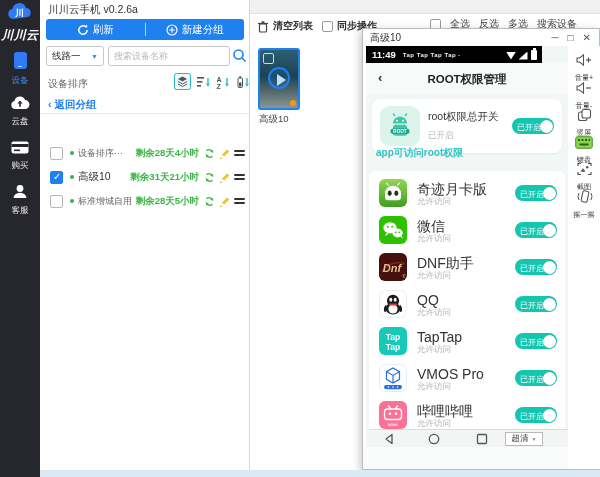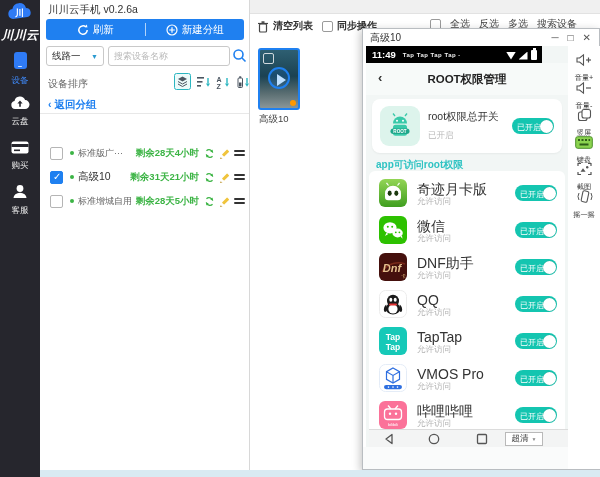--- a/index.html
+++ b/index.html
@@ -72,21 +72,21 @@
   .batt:before{content:"";position:absolute;top:-2px;left:1.5px;width:3px;height:2px;background:#fff;}
   .app-header{position:absolute;left:0;top:17px;width:202px;height:32px;background:#f7faf9;}
   .back-arrow{position:absolute;left:12px;top:7px;font-size:13px;color:#333;cursor:pointer;font-weight:bold;}
   .app-title{position:absolute;left:0;top:9px;width:202px;text-align:center;font-size:11.5px;color:#222;font-weight:600;}
   .master-card{position:absolute;left:6px;top:53px;width:190px;height:54px;background:#fff;border-radius:8px;box-shadow:0 1px 2px rgba(0,0,0,.05);}
   .mc-title{position:absolute;left:56px;top:11px;font-size:10.5px;color:#333;}
   .mc-sub{position:absolute;left:56px;top:31px;font-size:8.5px;color:#b8b8b8;}
   .toggle{position:absolute;width:42px;height:16px;border-radius:9px;background:#14c5b0;cursor:pointer;}
   .tg-label{position:absolute;left:5px;top:3.5px;font-size:8px;color:#fff;}
   .tg-knob{position:absolute;right:1.5px;top:1.5px;width:13px;height:13px;background:#fff;border-radius:50%;box-shadow:0 0 1px rgba(0,0,0,.3);}
-  .section-title{position:absolute;left:10px;top:112px;font-size:10px;color:#2fc3c3;font-weight:bold;}
+  .section-title{position:absolute;left:10px;top:100px;font-size:10px;color:#2fc3c3;font-weight:bold;}
   .list-card{position:absolute;left:3px;top:125px;width:196px;height:258px;background:#fff;border-radius:6px 6px 0 0;overflow:hidden;}
   .app-row{position:absolute;left:0;width:196px;height:37px;}
   .app-row .aicon{position:absolute;left:10px;top:4px;}
   .app-name{position:absolute;left:48px;top:6px;font-size:14px;color:#333;}
   .app-sub{position:absolute;left:48px;top:21px;font-size:8.5px;color:#b5b5b5;}
   .app-row .toggle{right:8px;top:10px;}
   .master-card .toggle{right:8px;top:19px;}
   .navbar{position:absolute;left:3px;top:383px;width:202px;height:18px;background:#f3f4f4;border-top:1px solid #dcdcdc;}
   .nav-ic{position:absolute;top:3px;cursor:pointer;}
   .quality-box{position:absolute;left:136px;top:1.5px;width:38px;height:14px;background:#fff;border:1px solid #b9b9b9;font-size:8.5px;color:#333;display:flex;align-items:center;justify-content:center;gap:3px;cursor:pointer;}
@@ -202,21 +202,21 @@
           <path d="M9 8.5h4l-2 3.2z" fill="#2ab5c0"></path>
         </svg>
     </div>
 
     <div class="backrow">‹ 返回分组</div>
     <div class="hline"></div>
 
     <div class="dev-row" style="top:141px;">
       <span class="cb"></span>
       <span class="dev-dot"></span>
-      <span class="dev-name">标准版广···</span>
+      <span class="dev-name">设备排序···</span>
       <span class="dev-remain">剩余28天4小时</span>
       <span class="dev-icons">
         <svg width="11" height="11" viewBox="0 0 12 12">
             <path d="M2.5 7a4 4 0 0 0 6.8 2" fill="none" stroke="#3cb445" stroke-width="1.4"></path>
             <path d="M9.5 5a4 4 0 0 0-6.8-2" fill="none" stroke="#3cb445" stroke-width="1.4"></path>
             <path d="M9.2 1.6l.6 3-3-.6z" fill="#3cb445"></path>
             <path d="M2.8 10.4l-.6-3 3 .6z" fill="#3cb445"></path>
           </svg>
         <svg width="11" height="11" viewBox="0 0 12 12">
             <rect x="4.8" y="0.8" width="3.4" height="8" rx="0.6" fill="#f0c43c" transform="rotate(45 6 6)"></rect>

